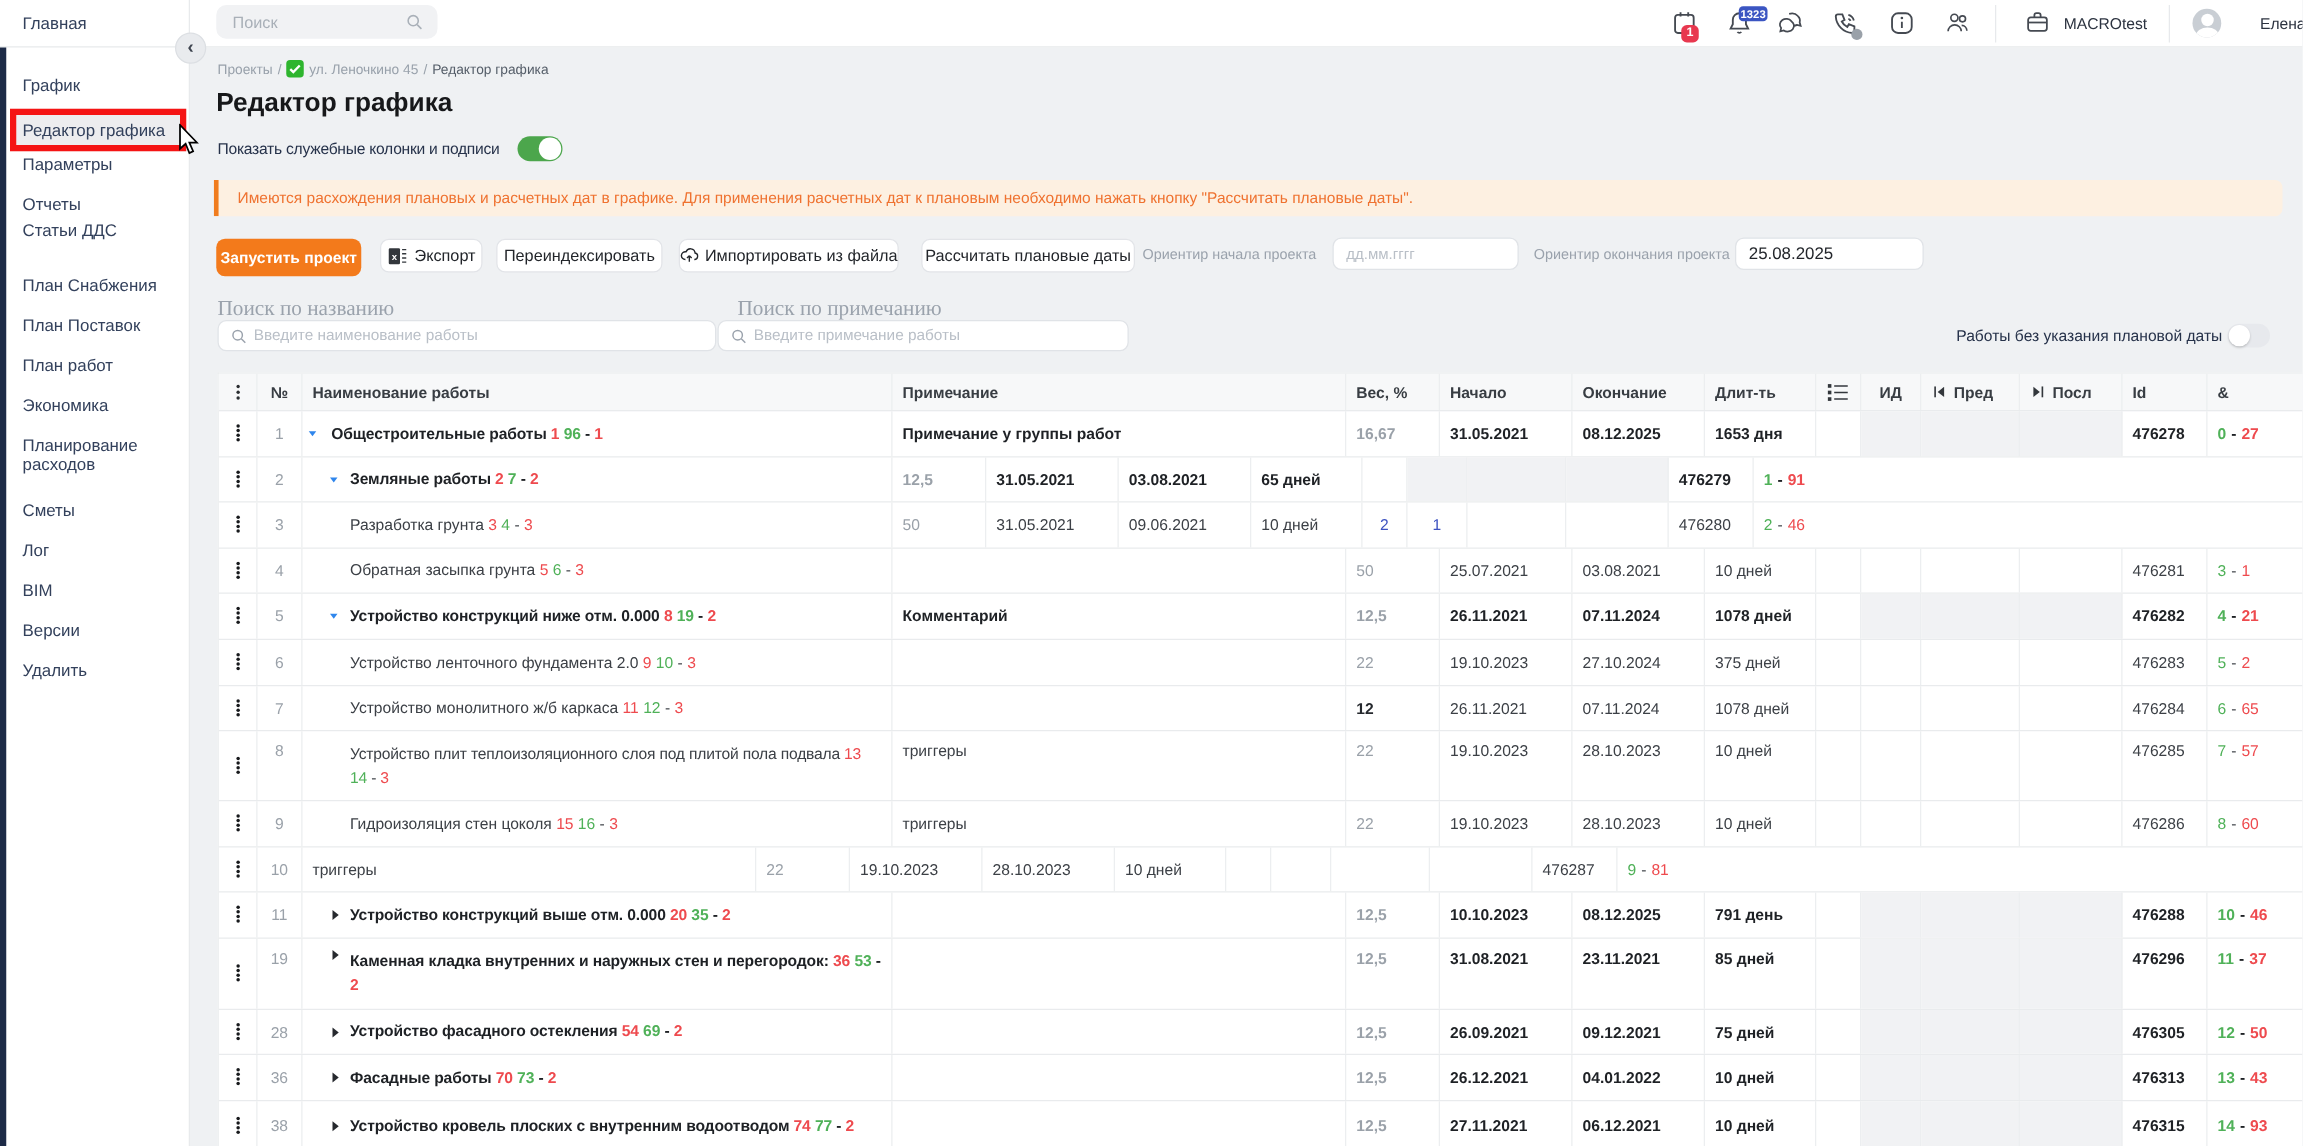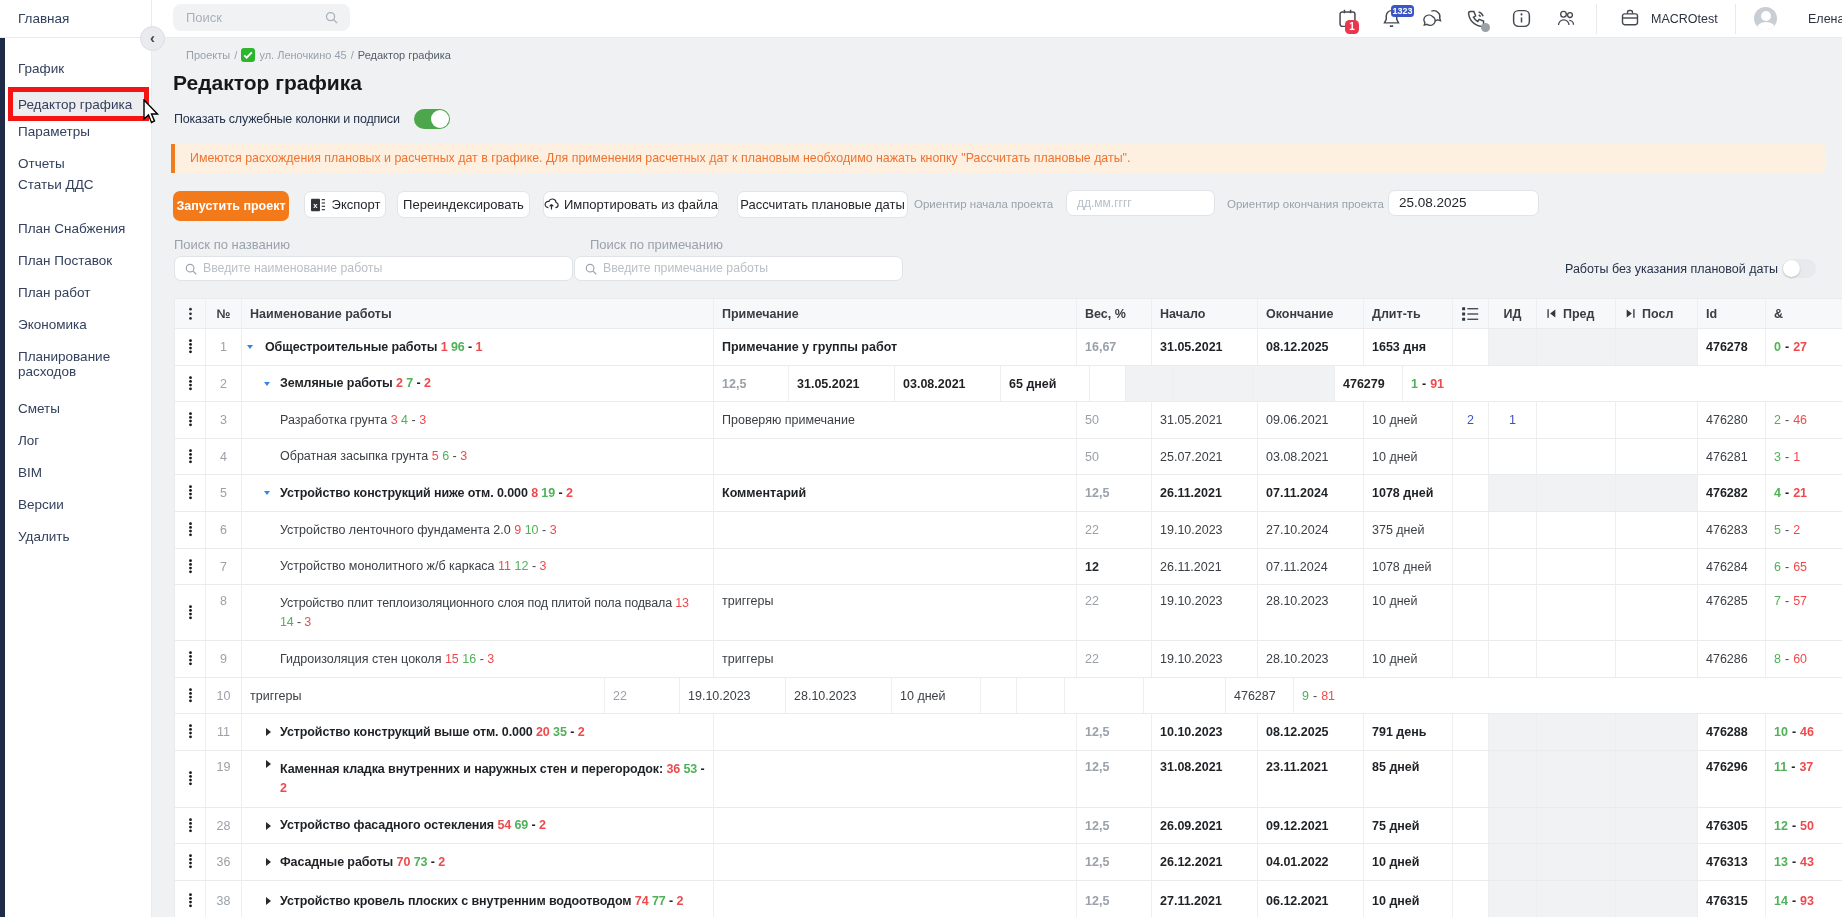--- a/index.html
+++ b/index.html
@@ -14,33 +14,33 @@
 .badge { position:absolute; background:#e8384f; color:#fff; font-size:9px; font-weight:700; border-radius:4px; text-align:center; z-index:6; }
 
 #sidebar { position:absolute; left:0; top:0; width:152px; height:917px; background:#fff; border-right:1px solid #e8eaec; z-index:6; }
 #sb-home { position:absolute; left:18px; top:11px; font-size:13.5px; font-weight:400; color:#33415c; }
 #sb-divider { position:absolute; left:0; top:37px; width:152px; height:1px; background:#e8eaec; }
 #darkstrip { position:absolute; left:0; top:38px; width:5px; height:879px; background:#1d2b47; z-index:7; }
 .sbitem { position:absolute; left:18px; font-size:13.5px; color:#33415c; white-space:nowrap; z-index:7; }
 #redbox { position:absolute; left:8px; top:87px; width:141px; height:34px; border:5px solid #f51414; background:#ededef; z-index:6; }
 #collapse { position:absolute; left:140px; top:26px; width:25px; height:25px; border-radius:50%; background:#e9ebee; border:1px solid #dcdfe3; z-index:8; text-align:center; color:#3f4550; font-size:15px; font-weight:700; line-height:22px; }
 
-#crumb { position:absolute; left:174px; top:48px; font-size:11px; color:#98a1ab; white-space:nowrap;margin-left:12px; }
+#crumb { position:absolute; left:174px; top:48px; font-size:11px; color:#98a1ab; white-space:nowrap; }
 #crumb .cur { color:#555e69; }
 #crumb .sep { margin:0 1px; }
 #chk { display:inline-block; width:14px; height:14px; background:#2eb52e; border-radius:3px; vertical-align:-3px; position:relative; margin-right:1px; }
 #title { position:absolute; left:173px; top:71px; font-size:21px; font-weight:700; color:#17181a; }
 #showlbl { position:absolute; left:174px; top:112px; font-size:12.5px; letter-spacing:-0.2px; color:#26324a; }
 #tgl1 { position:absolute; left:414px; top:109px; width:36px; height:20px; border-radius:10px; background:#4ca64c; }
 #tgl1 .knob { position:absolute; right:1px; top:1px; width:18px; height:18px; border-radius:50%; background:#fff; }
 #banner { position:absolute; left:171px; top:144px; width:1655px; height:29px; background:#fdf0e1; border-left:4px solid #f07c1e; border-radius:0 6px 6px 0; }
 #banner .txt { position:absolute; left:15px; top:7px; font-size:12.4px; color:#ef7230; white-space:nowrap; }
 .btn { position:absolute; top:191px; height:27px; background:#fff; border:1px solid #e2e4e8; border-radius:7px; font-size:13px; color:#23262b; display:flex; align-items:center; justify-content:center; white-space:nowrap; }
 #btn-run { position:absolute; left:173px; top:191px; width:116px; height:30px; background:#f37a1b; border-radius:7px; color:#fff; font-size:12.5px; font-weight:700; text-align:center; line-height:30px; white-space:nowrap; }
-.flbl { position:absolute; font-size:13px; color:#9aa2ac; white-space:nowrap; }
+.flbl { position:absolute; font-size:17px; color:#9aa2ac; white-space:nowrap;font-family:Liberation Serif, serif; }
 .olbl { position:absolute; font-size:11.5px; color:#9aa2ac; white-space:nowrap; }
 .inp { position:absolute; background:#fff; border:1px solid #e0e3e7; border-radius:7px; font-size:12.3px; }
 .ph { color:#b9bfc7; }
 #tgl2 { position:absolute; left:1782px; top:259px; width:34px; height:19px; border-radius:10px; background:#e7e9ed; }
 #tgl2 .knob { position:absolute; left:1px; top:1px; width:17px; height:17px; border-radius:50%; background:#fff; box-shadow:0 1px 2px rgba(0,0,0,.2); }
 #rlbl { position:absolute; left:1565px; top:262px; font-size:12.5px; color:#26324a; white-space:nowrap; }
 
 #tbl { position:absolute; left:174px; top:298px; width:1668px; background:#fff; border-top:1px solid #e9ebed; border-left:1px solid #e9ebed; }
 .trow, #thead { display:flex; border-bottom:1px solid #e9ebed; }
 #thead { height:30px; background:#f7f8f9; }
@@ -309,21 +309,20 @@
             <circle cx="2.5" cy="5.4" r="1.4"></circle>
             <circle cx="2.5" cy="9.1" r="1.4"></circle>
             <circle cx="2.5" cy="12.8" r="1.4"></circle>
           </g>
         </svg>
       </div>
 <div class="c cnum">3</div>
 <div class="c cname" style="padding-left:38px">
         <div class="ntxt">Разработка грунта <span class="r">3</span> <span class="g">4</span> <span class="dsh">-</span> <span class="r">3</span></div>
       </div>
-<div class="c cnote">Проверяю примечание</div>
 <div class="c cves vgrey">50</div>
 <div class="c cdate">31.05.2021</div>
 <div class="c cdate">09.06.2021</div>
 <div class="c cdur">10 дней</div>
 <div class="c c9">2</div>
 <div class="c c10">1</div>
 <div class="c c11"></div>
 <div class="c c12"></div>
 <div class="c cid">476280</div>
 <div class="c camp">

